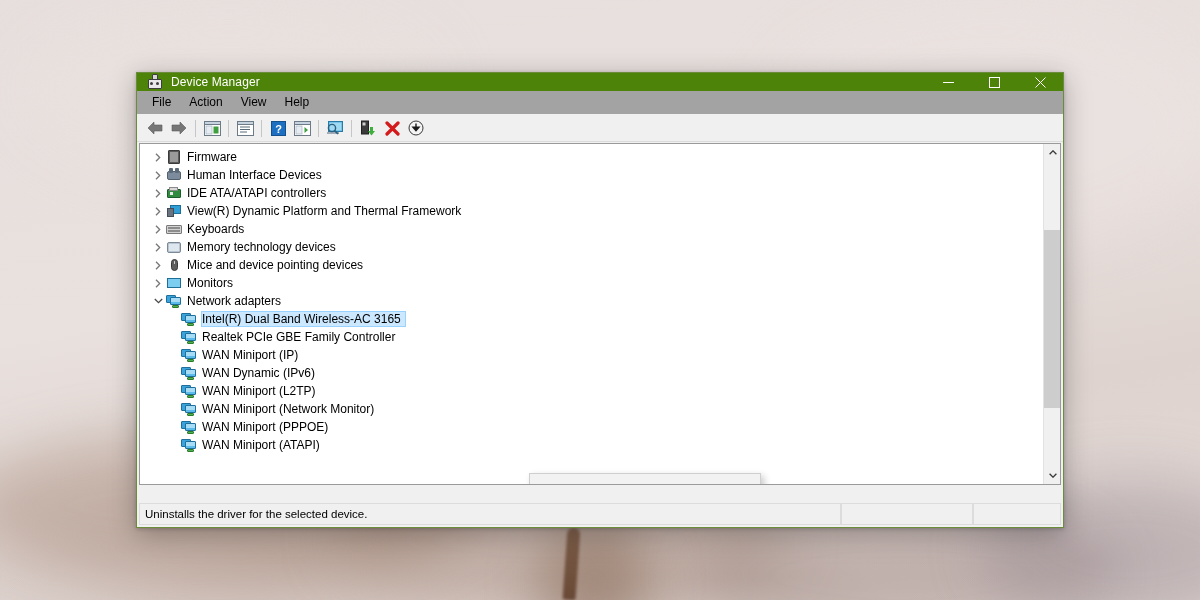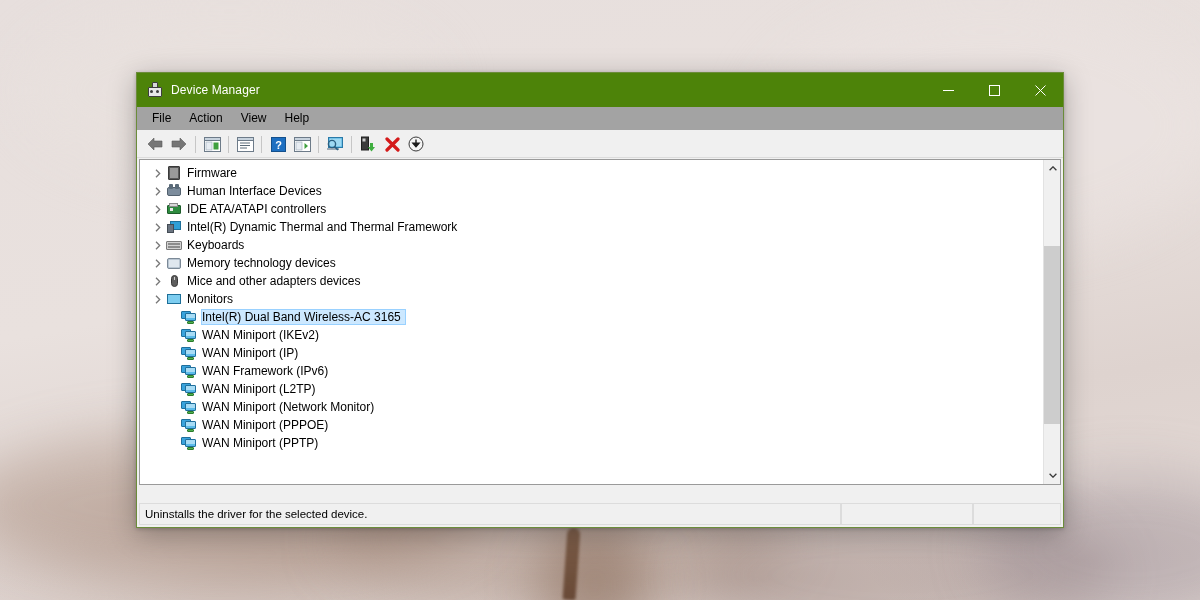--- a/index.html
+++ b/index.html
@@ -50,21 +50,21 @@
     left: 136px; top: 72px;
     width: 928px; height: 456px;
     background: #f0f0f0;
     border: 1px solid #6b8c3a;
     box-shadow: 0 6px 26px rgba(0,0,0,0.28), 0 1px 4px rgba(0,0,0,0.22);
     display: flex; flex-direction: column;
   }
 
   
   #titlebar {
-    height: 34px;
+    height: 18px;
     background: #4d8309;
     display: flex; align-items: center;
     flex: none;
     position: relative;
   }
   #app-icon {
     width: 16px; height: 16px;
     margin-left: 10px; margin-right: 8px;
     position: relative; flex: none;
   }
@@ -437,21 +437,21 @@
           <div class="node lvl1">
             <div class="chev">
               <svg width="6" height="9" viewBox="0 0 6 9">
                 <path d="M1 0.8 L4.7 4.5 L1 8.2" stroke="#777777" stroke-width="1.3" fill="none"></path>
               </svg>
             </div>
             <div class="icon ico-dpf">
               <div class="ic a"></div>
               <div class="ic b"></div>
             </div>
-            <div class="label">Intel(R) Dynamic Thermal and Thermal Framework</div>
+            <div class="label">View(R) Dynamic Platform and Thermal Framework</div>
           </div>
           <div class="node lvl1">
             <div class="chev">
               <svg width="6" height="9" viewBox="0 0 6 9">
                 <path d="M1 0.8 L4.7 4.5 L1 8.2" stroke="#777777" stroke-width="1.3" fill="none"></path>
               </svg>
             </div>
             <div class="icon ico-kbd">
               <div class="ic a"></div>
               <div class="ic b"></div>
@@ -474,73 +474,87 @@
           <div class="node lvl1">
             <div class="chev">
               <svg width="6" height="9" viewBox="0 0 6 9">
                 <path d="M1 0.8 L4.7 4.5 L1 8.2" stroke="#777777" stroke-width="1.3" fill="none"></path>
               </svg>
             </div>
             <div class="icon ico-mouse">
               <div class="ic a"></div>
               <div class="ic b"></div>
             </div>
-            <div class="label">Mice and other adapters devices</div>
+            <div class="label">Mice and device pointing devices</div>
           </div>
           <div class="node lvl1">
             <div class="chev">
               <svg width="6" height="9" viewBox="0 0 6 9">
                 <path d="M1 0.8 L4.7 4.5 L1 8.2" stroke="#777777" stroke-width="1.3" fill="none"></path>
               </svg>
             </div>
             <div class="icon ico-mon">
               <div class="ic a"></div>
               <div class="ic b"></div>
             </div>
             <div class="label">Monitors</div>
           </div>
+          <div class="node lvl1">
+            <div class="chev">
+              <svg width="9" height="6" viewBox="0 0 9 6">
+                <path d="M0.8 1 L4.5 4.7 L8.2 1" stroke="#4a4a4a" stroke-width="1.3" fill="none"></path>
+              </svg>
+            </div>
+            <div class="icon ico-net">
+              <div class="ic back"></div>
+              <div class="ic front"></div>
+              <div class="ic glass"></div>
+              <div class="ic base"></div>
+            </div>
+            <div class="label">Network adapters</div>
+          </div>
           <div class="node lvl2 selected">
             <div class="chev"></div>
             <div class="icon ico-net">
               <div class="ic back"></div>
               <div class="ic front"></div>
               <div class="ic glass"></div>
               <div class="ic base"></div>
             </div>
             <div class="label">Intel(R) Dual Band Wireless-AC 3165</div>
           </div>
           <div class="node lvl2">
             <div class="chev"></div>
             <div class="icon ico-net">
               <div class="ic back"></div>
               <div class="ic front"></div>
               <div class="ic glass"></div>
               <div class="ic base"></div>
             </div>
-            <div class="label">WAN Miniport (IKEv2)</div>
+            <div class="label">Realtek PCIe GBE Family Controller</div>
           </div>
           <div class="node lvl2">
             <div class="chev"></div>
             <div class="icon ico-net">
               <div class="ic back"></div>
               <div class="ic front"></div>
               <div class="ic glass"></div>
               <div class="ic base"></div>
             </div>
             <div class="label">WAN Miniport (IP)</div>
           </div>
           <div class="node lvl2">
             <div class="chev"></div>
             <div class="icon ico-net">
               <div class="ic back"></div>
               <div class="ic front"></div>
               <div class="ic glass"></div>
               <div class="ic base"></div>
             </div>
-            <div class="label">WAN Framework (IPv6)</div>
+            <div class="label">WAN Dynamic (IPv6)</div>
           </div>
           <div class="node lvl2">
             <div class="chev"></div>
             <div class="icon ico-net">
               <div class="ic back"></div>
               <div class="ic front"></div>
               <div class="ic glass"></div>
               <div class="ic base"></div>
             </div>
             <div class="label">WAN Miniport (L2TP)</div>
@@ -566,21 +580,21 @@
             <div class="label">WAN Miniport (PPPOE)</div>
           </div>
           <div class="node lvl2">
             <div class="chev"></div>
             <div class="icon ico-net">
               <div class="ic back"></div>
               <div class="ic front"></div>
               <div class="ic glass"></div>
               <div class="ic base"></div>
             </div>
-            <div class="label">WAN Miniport (PPTP)</div>
+            <div class="label">WAN Miniport (ATAPI)</div>
           </div>
         </div>
 
       <div id="vscroll">
         <div class="sb-arrow up">
           <svg width="8" height="5" viewBox="0 0 8 5">
               <path d="M0.6 4.2 L4 0.8 L7.4 4.2" stroke="#3a3a3a" stroke-width="1.3" fill="none"></path>
             </svg>
         </div>
         <div id="sb-thumb"></div>

